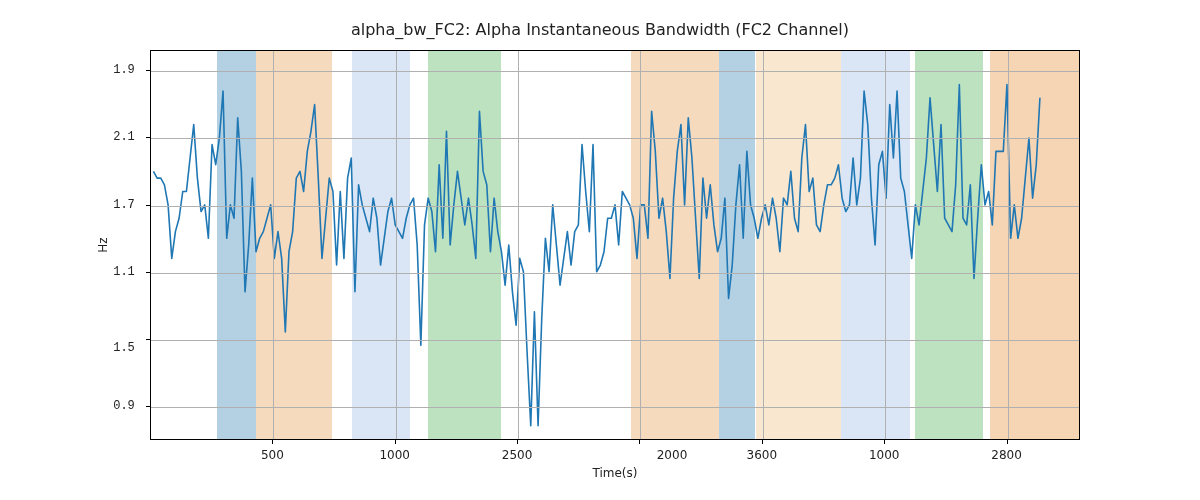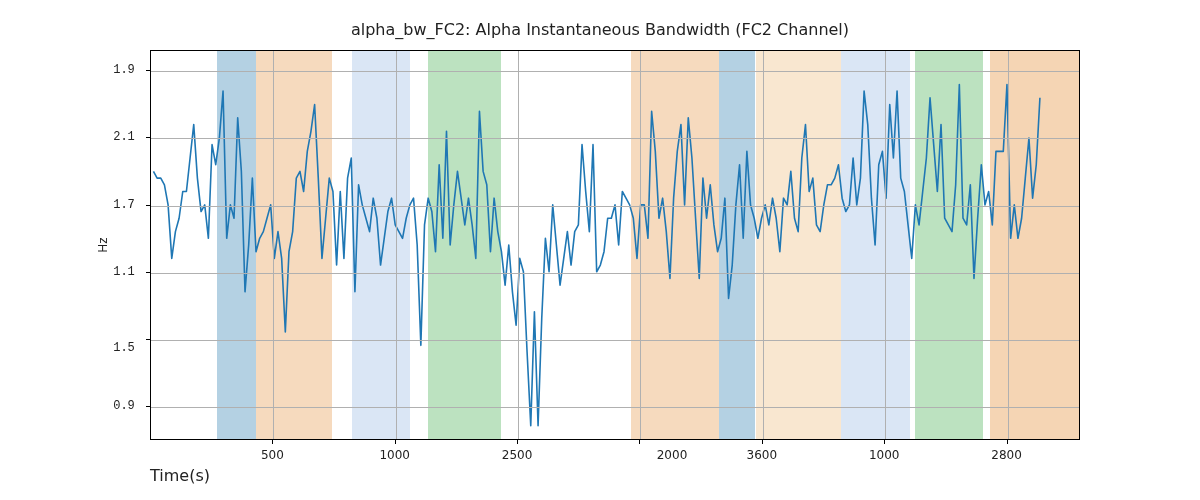--- a/index.html
+++ b/index.html
@@ -72,22 +72,22 @@
     width: 40px;
     transform: translateY(-50%);
     font-size: 12px;
     font-family: Liberation Mono, monospace;
   }
   .xlabel {
     position: absolute;
     top: 466px;
     left: 150px;
     width: 930px;
-    text-align: left;
-    font-size: 16px;
+    text-align: center;
+    font-size: 12px;
   }
   .ylabel {
     position: absolute;
     left: 96px;
     top: 50px;
     height: 390px;
     width: 14px;
     display: flex;
     align-items: center;
     justify-content: center;

